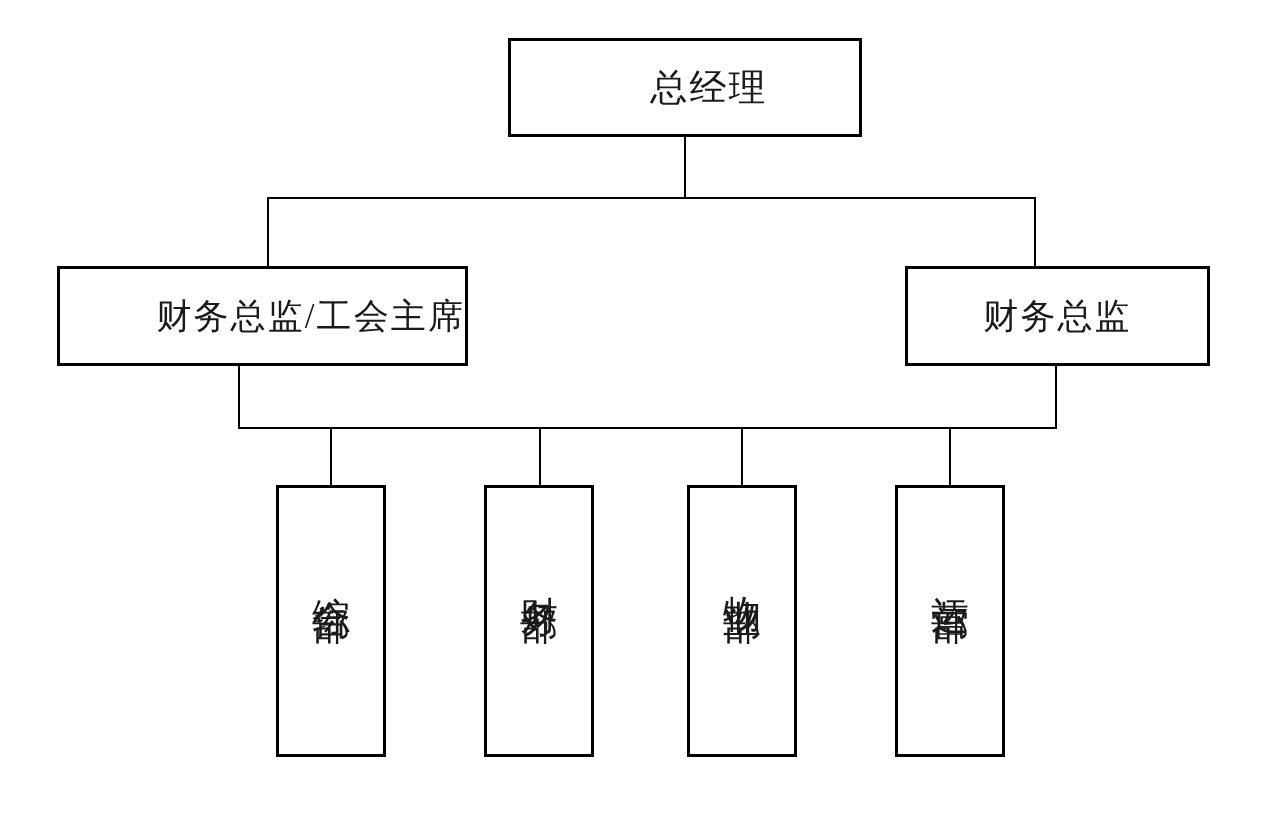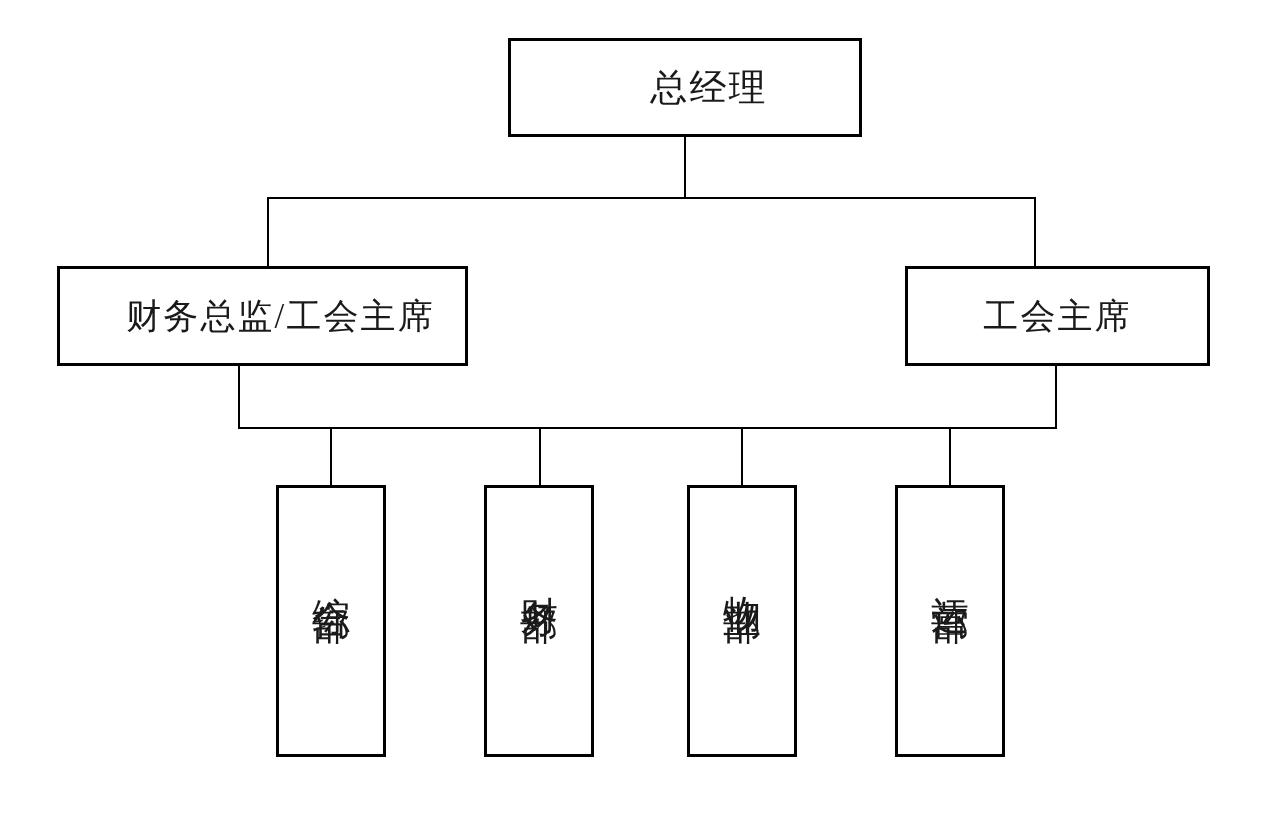--- a/index.html
+++ b/index.html
@@ -50,21 +50,21 @@
   .level-top .node-label {
     font-size: 37px;
     margin-left: 48px;
   }
 
   
   .level-two .node-label {
     font-size: 35px;
   }
   .level-two.align-left {
-    justify-content: center;
+    justify-content: flex-end;
   }
   .level-two.align-left .node-label {
     padding-left: 36px;
   }
 
   
   .level-three {
     align-items: flex-start;
     justify-content: center;
   }
@@ -92,21 +92,21 @@
 
   <div class="connector v" style="left:267px; top:197px; height:69px;"></div>
 
   <div class="connector v" style="left:1034px; top:197px; height:69px;"></div>
 
   <div class="node-box level-two align-left" style="left:57px; top:266px; width:411px; height:100px;">
     <span class="node-label">财务总监/工会主席</span>
   </div>
 
   <div class="node-box level-two" style="left:905px; top:266px; width:305px; height:100px;">
-    <span class="node-label">工会主席</span>
+    <span class="node-label">财务总监</span>
   </div>
 
   <div class="connector v" style="left:238px; top:366px; height:63px;"></div>
 
   <div class="connector v" style="left:1055px; top:366px; height:63px;"></div>
 
   <div class="connector h" style="left:238px; top:427px; width:819px;"></div>
 
   <div class="connector v" style="left:330px; top:427px; height:58px;"></div>
   <div class="connector v" style="left:539px; top:427px; height:58px;"></div>

